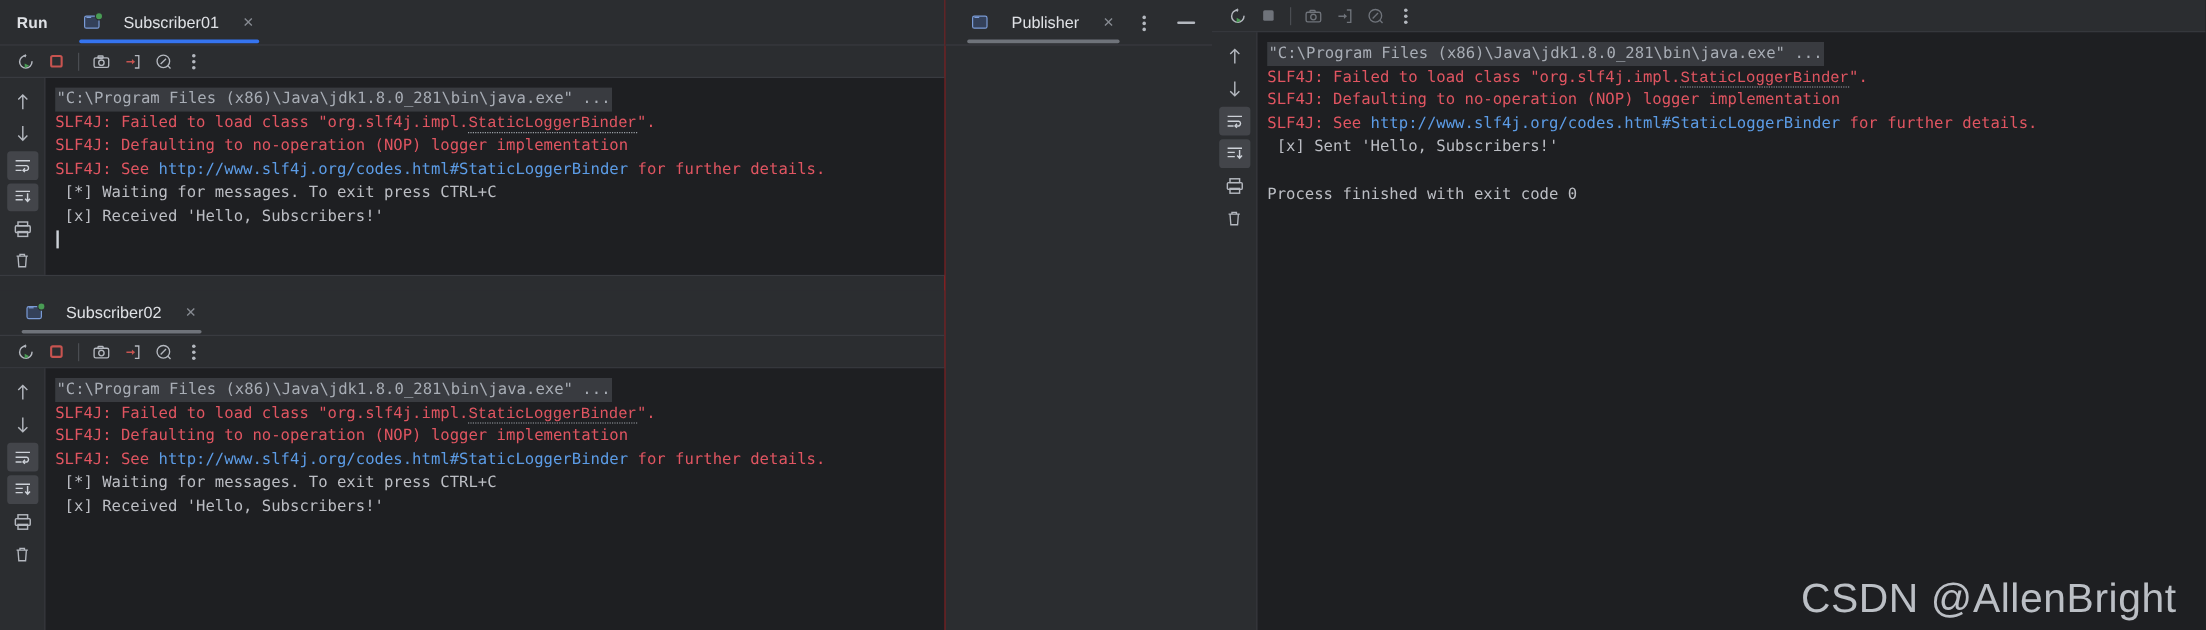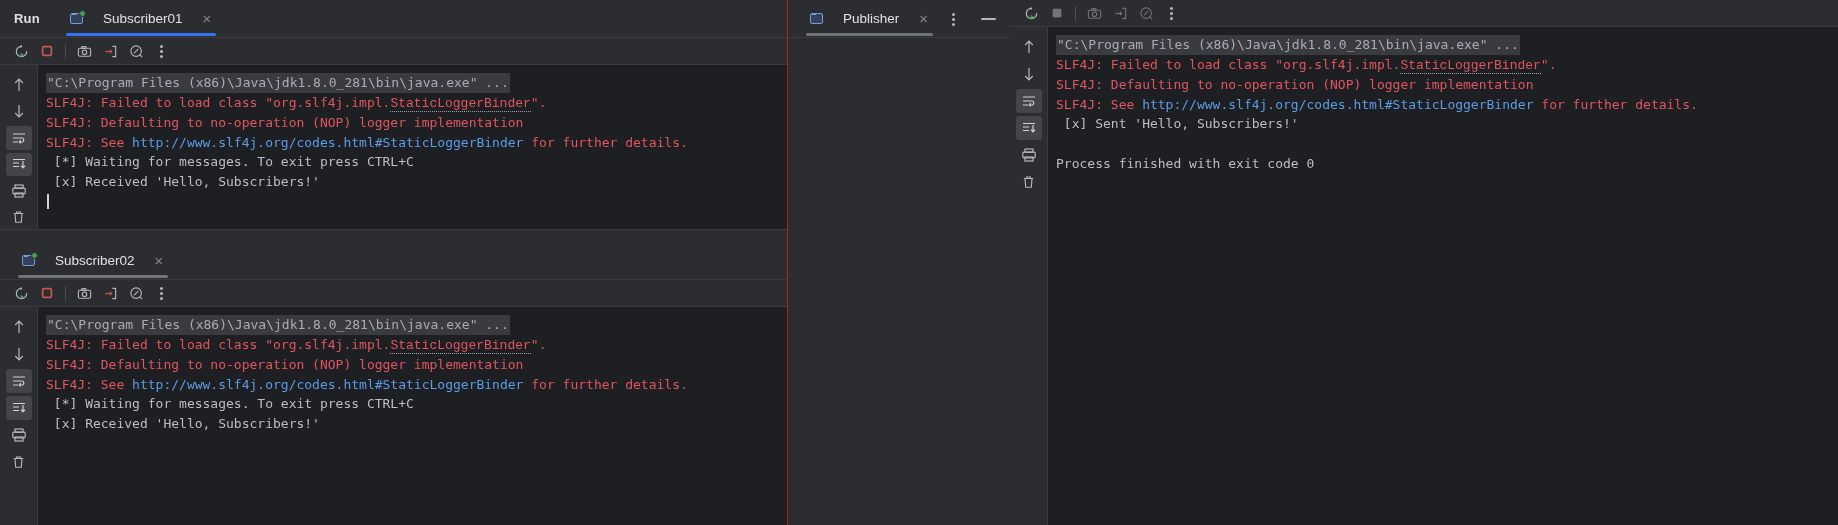--- a/index.html
+++ b/index.html
@@ -421,14 +421,15 @@
             <svg width="15" height="16" viewBox="0 0 16 16">
               <path d="M3 4.2 H13 M6 4.2 V2.6 H10 V4.2" fill="none" stroke="#b4b8bf" stroke-width="1.2"></path>
               <path d="M4.3 4.2 L5 13.6 H11 L11.7 4.2" fill="none" stroke="#b4b8bf" stroke-width="1.2"></path>
             </svg>
           </span>
         </div>
         <div class="output"><div><span class="ln cmd">"C:\Program Files (x86)\Java\jdk1.8.0_281\bin\java.exe" ...</span></div><div><span class="ln err">SLF4J: Failed to load class "org.slf4j.impl.<span class="misspell">StaticLoggerBinder</span>".</span></div><div><span class="ln err">SLF4J: Defaulting to no-operation (NOP) logger implementation</span></div><div><span class="ln err">SLF4J: See </span><span class="lnk">http://www.slf4j.org/codes.html#StaticLoggerBinder</span><span class="ln err"> for further details.</span></div><div><span class="ln"> [x] Sent 'Hello, Subscribers!'</span></div><div>&nbsp;</div><div><span class="ln">Process finished with exit code 0</span></div></div>
       </div>
     </div>
 
+    <div class="watermark">CSDN @AllenBright</div>
   </div>
 </div>
 
 </body></html>

